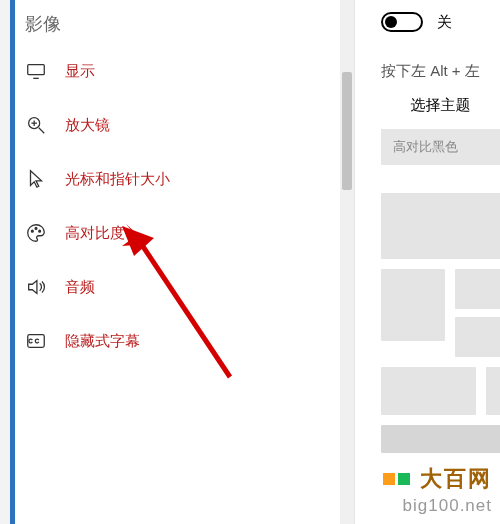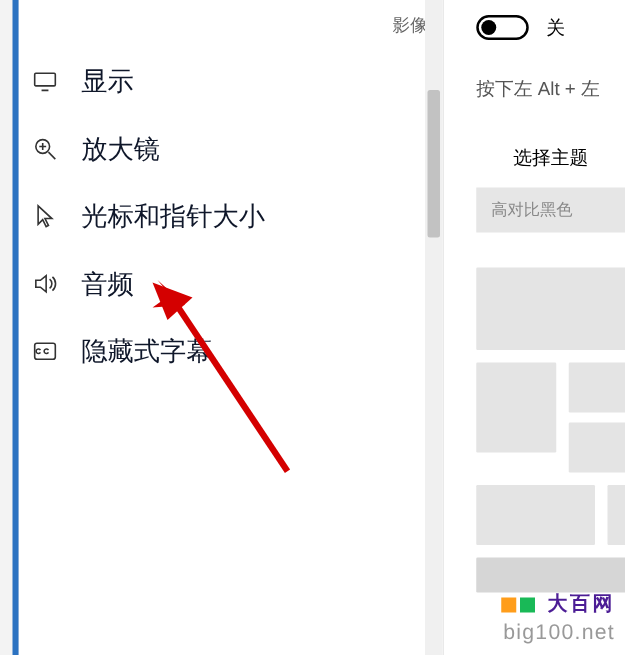--- a/index.html
+++ b/index.html
@@ -1,36 +1,36 @@
 <!DOCTYPE html>
 <html><head>
 <meta charset="utf-8">
 <style>
   * { box-sizing: border-box; margin: 0; padding: 0; }
   html, body { width: 500px; height: 524px; overflow: hidden; font-family: "Microsoft YaHei", "Segoe UI", sans-serif; background: #fff; color: #000; }
   .app { display: flex; width: 100%; height: 100%; position: relative; }
   .sidebar { width: 355px; height: 100%; background: #f3f3f3; position: relative; border-right: 1px solid #e5e5e5; }
   .accent-line { position: absolute; left: 10px; top: 0; width: 5px; height: 100%; background: #2b72c1; }
   .sb-content { position: absolute; left: 15px; top: 0; right: 0; height: 100%; background: #fff; padding-top: 6px; }
-  .cat { font-size: 14px; color: #666; padding: 6px 12px 8px 10px; text-align: right; }
+  .cat { font-size: 18px; color: #666; padding: 6px 12px 8px 10px; }
   .item { display: flex; align-items: center; height: 54px; padding-left: 10px; cursor: pointer; }
   .item.selected { background: #e5e5e5; }
   .item .icon { width: 22px; height: 22px; flex: 0 0 22px; display: flex; align-items: center; justify-content: center; margin-right: 18px; }
   .item .icon svg { width: 22px; height: 22px; stroke: #333; fill: none; stroke-width: 1.4; }
-  .item .label { font-size: 21px; color: #0f172a; font-family: Liberation Mono, monospace; }
+  .item .label { font-size: 15px; color: #b91c1c; font-family: Liberation Mono, monospace; }
   
   .scrollbar { position: absolute; right: 0; top: 0; width: 14px; height: 100%; background: #f0f0f0; }
   .scrollbar .thumb { position: absolute; left: 2px; top: 72px; width: 10px; height: 118px; background: #c2c2c2; border-radius: 2px; }
 
   .right { flex: 1; height: 100%; padding: 12px 0 0 26px; position: relative; overflow: hidden; }
   .toggle-row { display: flex; align-items: center; gap: 14px; margin-bottom: 30px; }
   .toggle { width: 42px; height: 20px; border: 2px solid #000; border-radius: 12px; position: relative; }
   .toggle .knob { position: absolute; left: 2px; top: 2px; width: 12px; height: 12px; background: #000; border-radius: 50%; }
   .toggle-label { font-size: 15px; }
-  .shortcut { font-size: 15px; color: #555; margin-bottom: 36px; }
+  .shortcut { font-size: 15px; color: #555; margin-bottom: 15px; }
   .section-h { font-size: 15px; color: #000; margin-bottom: 14px; text-align: center; }
   .dropdown { width: 300px; height: 36px; background: #e6e6e6; display: flex; align-items: center; padding-left: 12px; font-size: 13px; color: #888; margin-bottom: 28px; }
   .preview { width: 200px; display: flex; flex-direction: column; gap: 10px; }
   .preview .box { background: #e4e4e4; border-radius: 1px; }
   .preview .wide1 { width: 100%; height: 66px; }
   .preview .row2 { display: flex; gap: 10px; }
   .preview .row2 .left { width: 32%; height: 72px; }
   .preview .row2 .rcol { display: flex; flex-direction: column; gap: 8px; flex: 1; }
   .preview .row2 .rcol .box { height: 40px; }
   .preview .row3 { display: flex; gap: 10px; }
@@ -40,21 +40,21 @@
   
   .arrow { position: absolute; left: 120px; top: 222px; width: 120px; height: 160px; pointer-events: none; }
 
   
   .wm { position: absolute; right: 8px; bottom: 8px; text-align: right; }
   .wm .logo-line { display: flex; align-items: center; justify-content: flex-end; gap: 6px; }
   .wm .sq-wrap { display: flex; gap: 3px; margin-right: 4px; }
   .wm .sq { width: 12px; height: 12px; }
   .wm .sq.a { background: #ff9d1b; }
   .wm .sq.b { background: #19b957; }
-  .wm .text-cn { font-size: 16px; font-weight: 700; color: #4c1d95; letter-spacing: 2px; }
+  .wm .text-cn { font-size: 22px; font-weight: 700; color: #a16207; letter-spacing: 2px; }
   .wm .text-en { font-size: 17px; color: #999; letter-spacing: 1px; margin-top: 2px; }
 </style>
 </head>
 <body>
 
 <div class="app">
 
   <div class="sidebar">
     <div class="accent-line"></div>
     <div class="sb-content">
@@ -86,20 +86,31 @@
       <div class="item">
         <span class="icon">
           <svg viewBox="0 0 24 24">
               <path d="M6 3 L6 19 L10 15 L13 21 L15 20 L12 14 L18 14 Z"></path>
             </svg>
         </span>
         <span class="label">光标和指针大小</span>
       </div>
 
 
+      <div class="item">
+        <span class="icon">
+          <svg viewBox="0 0 24 24">
+              <path d="M12 3 a9 9 0 1 0 0 18 c2 0 2-2 1-3 s0-3 2-3 h2 a4 4 0 0 0 4-4 c0-4.5-4-8-9-8 Z"></path>
+              <circle cx="8" cy="10" r="1" fill="#333"></circle>
+              <circle cx="12" cy="7" r="1" fill="#333"></circle>
+              <circle cx="16" cy="10" r="1" fill="#333"></circle>
+            </svg>
+        </span>
+        <span class="label">高对比度</span>
+      </div>
 
 
 
       <div class="item">
         <span class="icon">
           <svg viewBox="0 0 24 24">
               <path d="M4 9 h4 l5-4 v14 l-5-4 H4 Z"></path>
               <path d="M16 8 a5 5 0 0 1 0 8"></path>
               <path d="M18.5 6 a8 8 0 0 1 0 12"></path>
             </svg>

